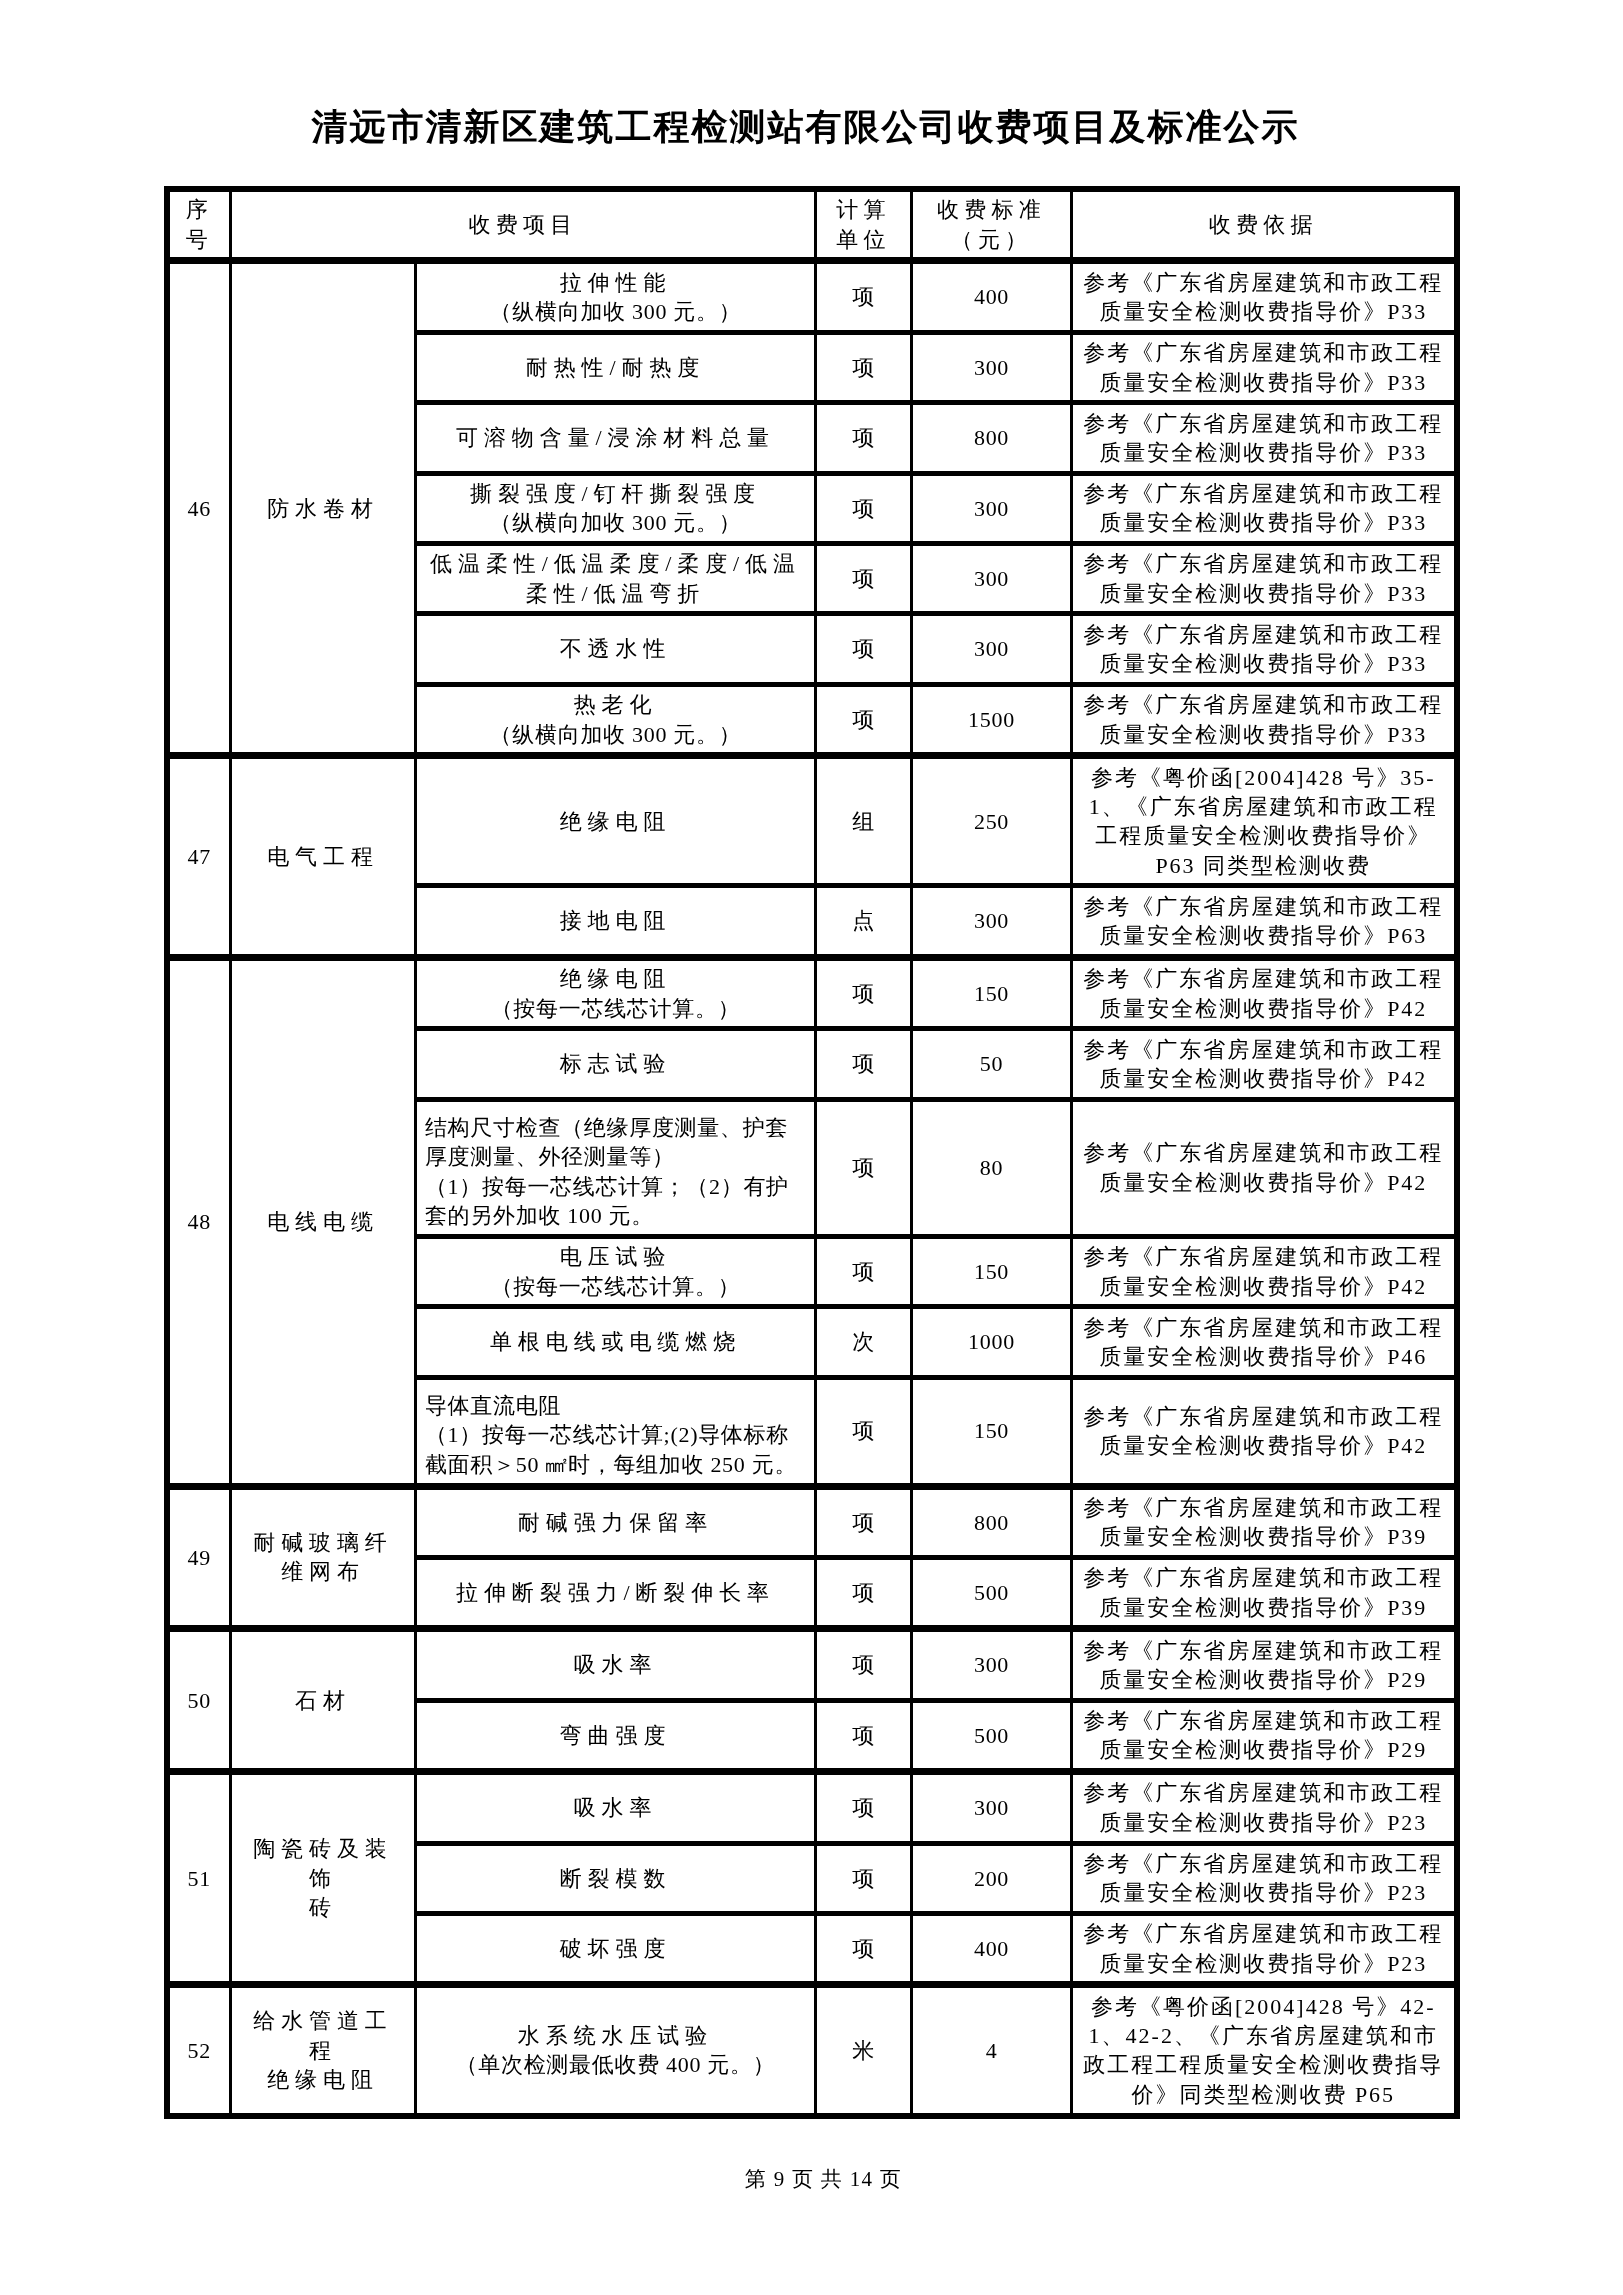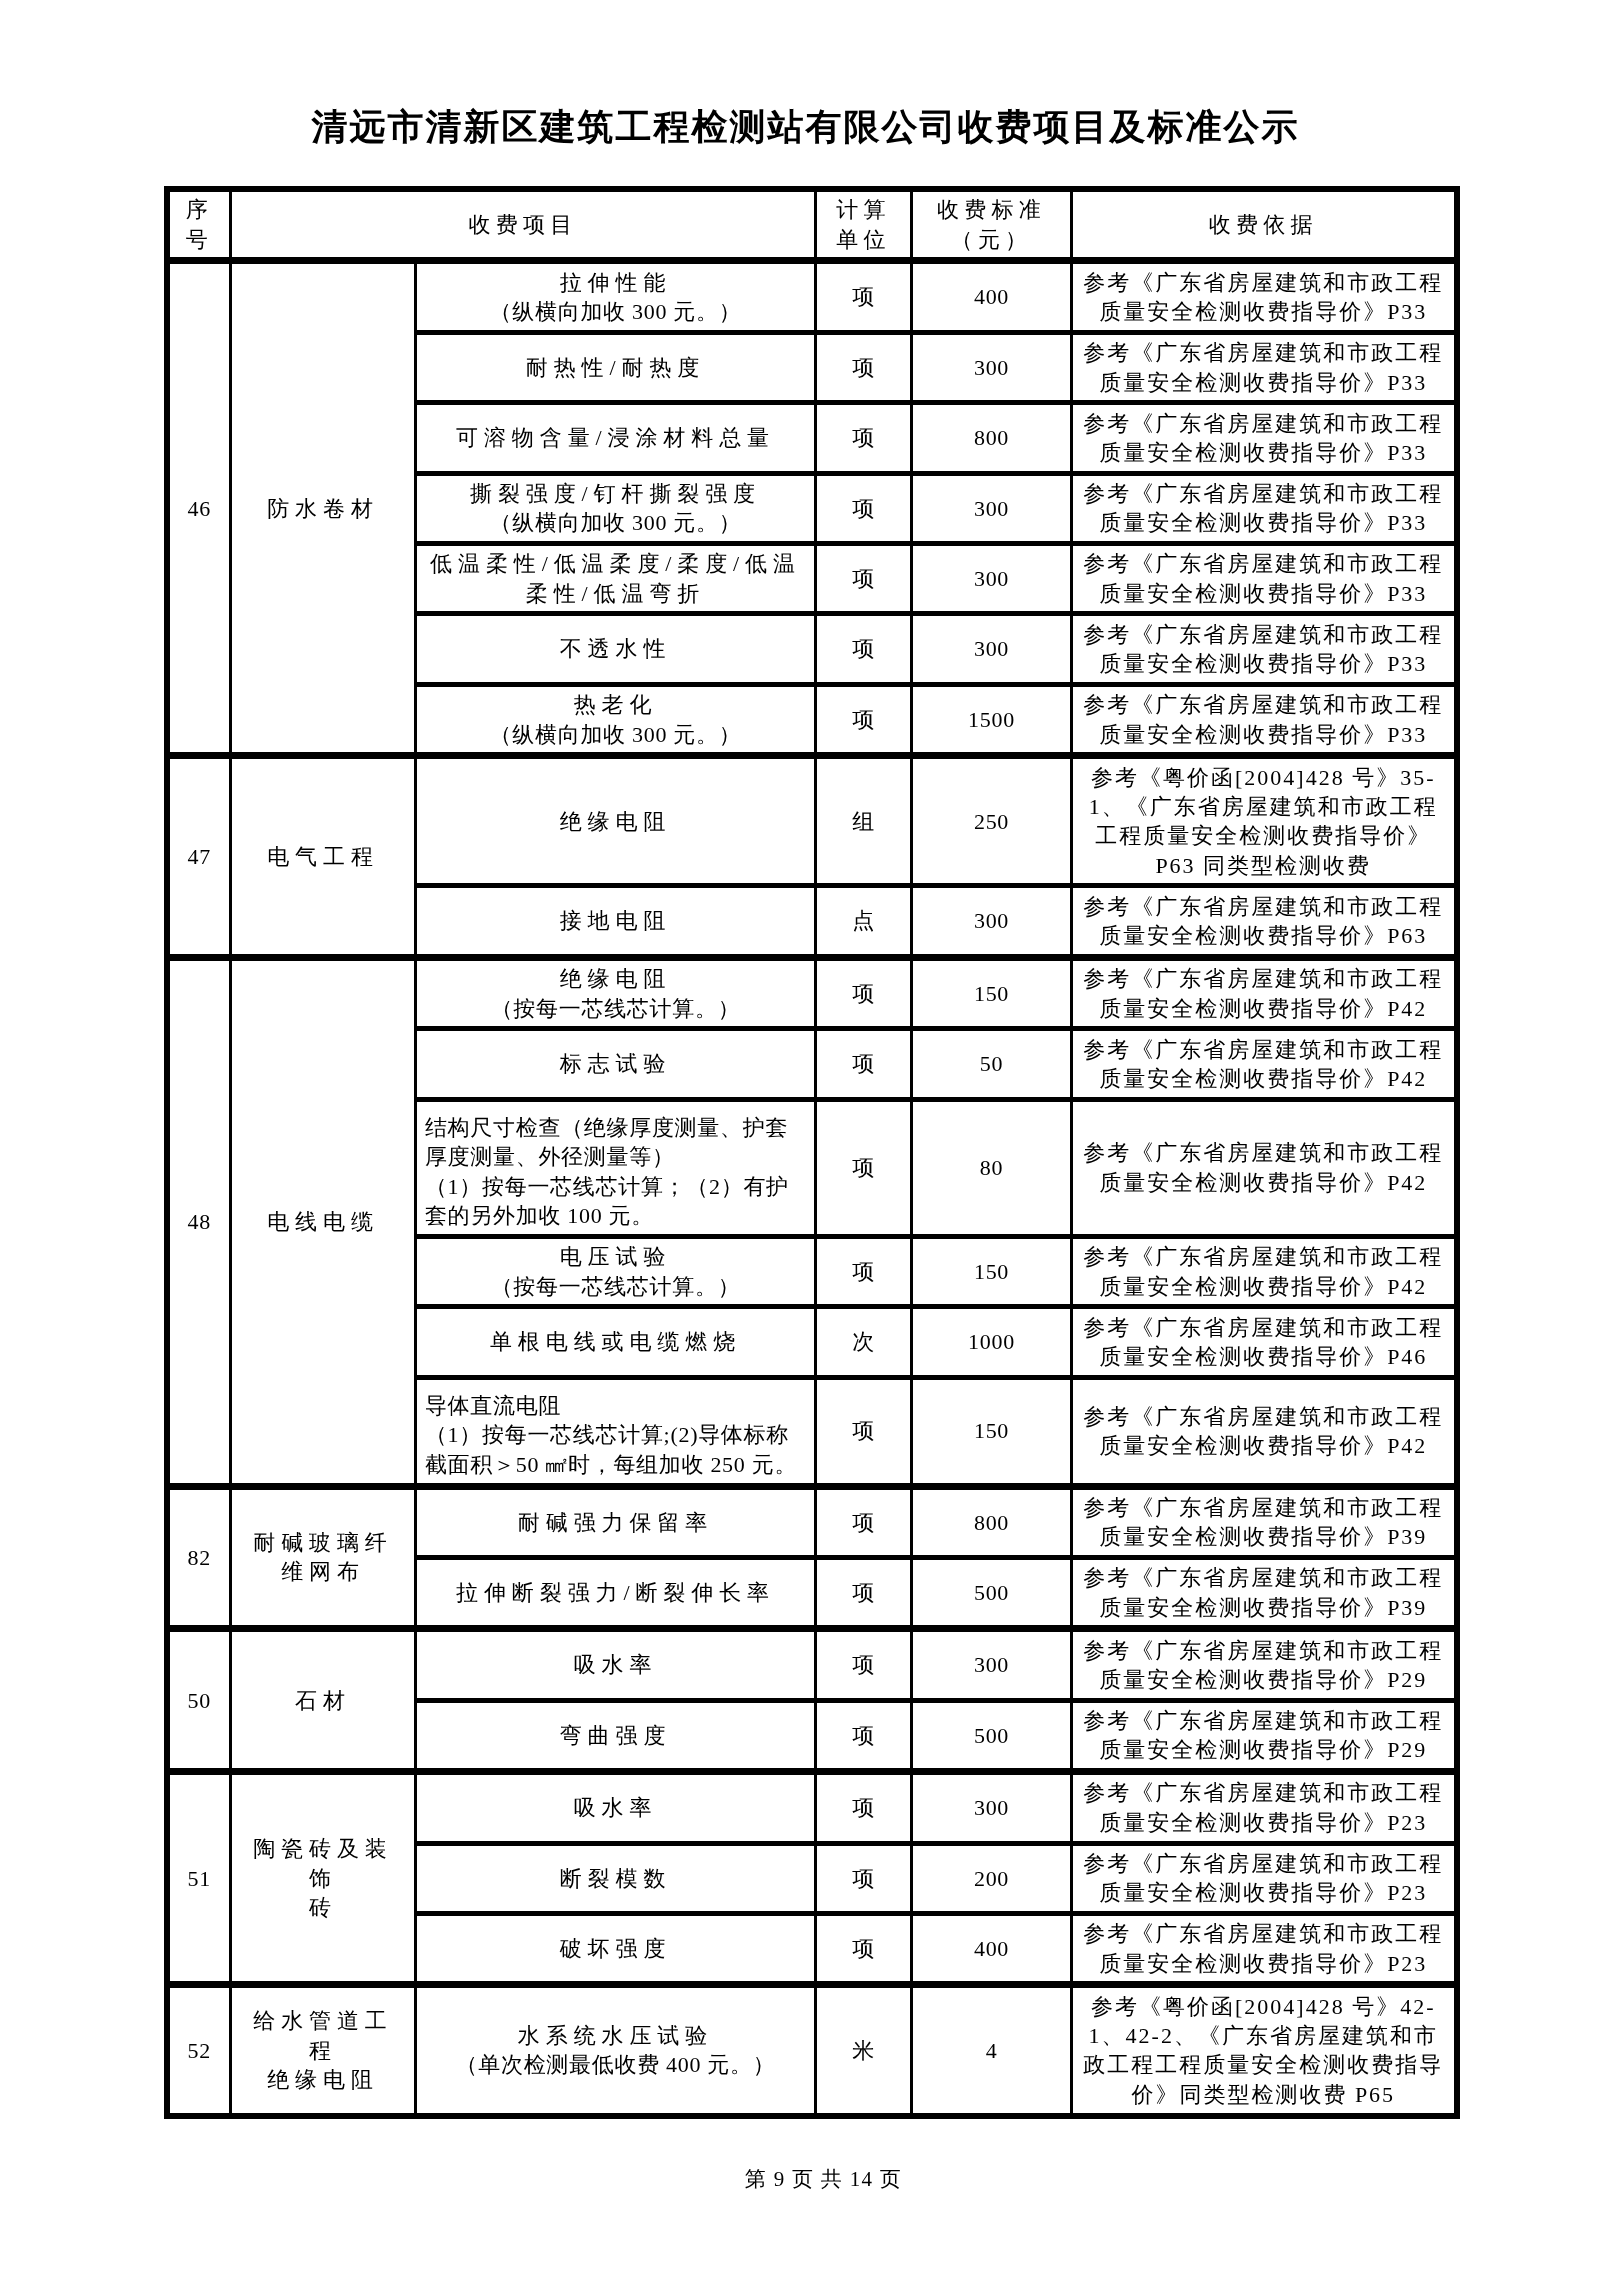--- a/index.html
+++ b/index.html
@@ -196,21 +196,21 @@
           <td class="cell-basis">参考《广东省房屋建筑和市政工程质量安全检测收费指导价》P46</td>
         </tr>
         <tr>
           <td class="cell-item"><div class="plain">导体直流电阻
 （1）按每一芯线芯计算;(2)导体标称截面积＞50 ㎟时，每组加收 250 元。</div></td>
           <td class="cell-unit">项</td>
           <td class="cell-fee">150</td>
           <td class="cell-basis">参考《广东省房屋建筑和市政工程质量安全检测收费指导价》P42</td>
         </tr>
         <tr class="group-start">
-          <td class="cell-no" rowspan="2">82</td>
+          <td class="cell-no" rowspan="2">49</td>
           <td class="cell-cat" rowspan="2">耐碱玻璃纤
 维网布</td>
           <td class="cell-item"><div class="wide">耐碱强力保留率</div></td>
           <td class="cell-unit">项</td>
           <td class="cell-fee">800</td>
           <td class="cell-basis">参考《广东省房屋建筑和市政工程质量安全检测收费指导价》P39</td>
         </tr>
         <tr>
           <td class="cell-item"><div class="wide">拉伸断裂强力/断裂伸长率</div></td>
           <td class="cell-unit">项</td>

